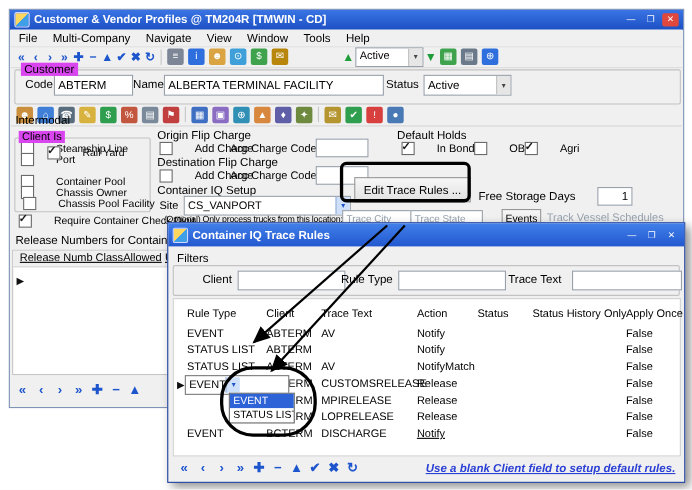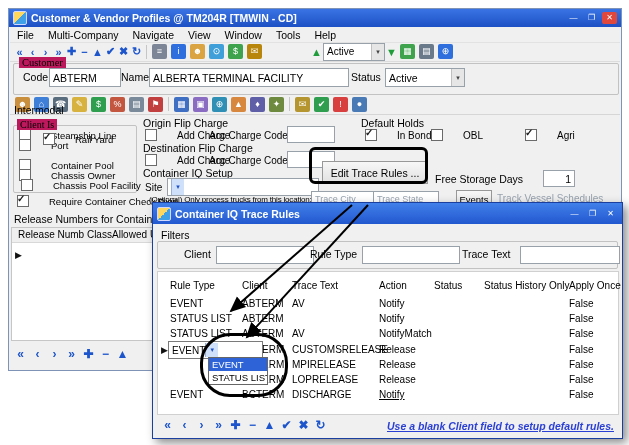--- a/index.html
+++ b/index.html
@@ -24,34 +24,34 @@
   .tg.green{color:#1f9d3a;}
   .tile{width:15px;height:15px;border-radius:2px;color:#fff;font-size:9px;line-height:15px;
     text-align:center;margin:0 2px;flex:none;}
   .tsep{width:1px;height:14px;background:#c6c6c6;margin:0 3px;flex:none;}
   .field{position:absolute;background:#fff;border:1px solid #98a0aa;font-size:10.5px;
     display:flex;align-items:center;padding:0 3px;white-space:nowrap;overflow:hidden;}
   .combo .val{flex:1;overflow:hidden;white-space:nowrap;}
   .ddbtn{width:12px;height:100%;margin-right:-3px;background:#e6e6e6;border-left:1px solid #c0c0c0;
     font-size:7px;text-align:center;color:#444;display:flex;align-items:center;justify-content:center;flex:none;}
   .ddbtn.blue{background:#cfe0fa;border-left:1px solid #9ab0d8;color:#1d50c8;}
-  .grouplabel{position:absolute;font-size:10.5px;background:#be185d;padding:0 3px;white-space:nowrap;z-index:2;font-family:Liberation Serif, serif;}
+  .grouplabel{position:absolute;font-size:10.5px;background:#d946ef;padding:0 3px;white-space:nowrap;z-index:2;}
   .groupbox{position:absolute;border:1px solid #c2c2c2;border-radius:2px;}
   .lbl{position:absolute;font-size:10.5px;white-space:nowrap;}
   .lbl.tiny{font-size:8px;letter-spacing:-0.2px;}
   .lbl.gray{color:#97a2ae;}
   .cbrow{position:absolute;display:flex;align-items:center;gap:20px;font-size:9.5px;white-space:nowrap;}
   .cb{width:10px;height:10px;border:1px solid #6a6a6a;background:#fff;position:relative;flex:none;}
   .cb.checked::after{content:"✓";position:absolute;left:-1px;top:-3px;font-size:10px;font-weight:bold;color:#1a1a1a;}
   .btn{position:absolute;background:linear-gradient(#f7f7f7,#e1e1e1);border:1px solid #989898;
     font-size:10.5px;display:flex;align-items:center;justify-content:center;white-space:nowrap;}
   
   .release-panel{position:absolute;left:2px;top:218px;width:604px;height:112px;background:#fff;border:1px solid #c6c6c6;}
   .release-head{position:absolute;left:0;right:0;top:0;height:14px;background:#efefef;border-bottom:1px solid #d8d8d8;font-size:10px;}
-  .release-head span{position:absolute;top:1px;white-space:nowrap;}
+  .release-head span{position:absolute;top:1px;white-space:nowrap;text-decoration:underline;}
   .rowmarker{position:absolute;font-size:9px;color:#111;}
   .footnav{position:absolute;display:flex;gap:4px;}
   .footnav .tg{font-size:12px;}
   
   .dialog{position:absolute;left:152px;top:202px;width:469px;height:235px;background:#f0f0f0;
     border:1px solid #1b3f9e;box-shadow:4px 4px 9px rgba(0,0,0,0.45);z-index:20;}
   .dialog .titlebar{height:21px;background:linear-gradient(180deg,#4280ea,#2258cf);}
   .gridpanel{position:absolute;left:4px;top:68px;width:460px;height:142px;background:#fff;
     border:1px solid #d0d0d0;font-size:10px;}
   .ghead,.grow{position:absolute;left:0;right:0;height:14px;}
@@ -209,34 +209,35 @@
     <div class="cbrow" style="left:136px;top:145px;font-size:10px;">
       <span class="cb"></span>
       <span>Add Charge</span>
     </div>
     <span class="lbl" style="left:200px;top:146px;font-size:10px;">Acc Charge Code</span>
     <div class="field" style="left:278px;top:142px;width:40px;height:15px;"></div>
 
     <span class="lbl" style="left:134px;top:158px;">Container IQ Setup</span>
     <span class="lbl" style="left:136px;top:173px;font-size:10px;text-align:right;">Site</span>
     <div class="field combo" style="left:158px;top:169px;width:144px;height:16px;font-size:10px;">
+      <span class="val">CS_VANPORT</span>
       <span class="ddbtn blue">▾</span>
     </div>
     <div class="btn" style="left:313px;top:152px;width:104px;height:21px;">Edit Trace Rules ...</div>
 
     <span class="lbl" style="left:352px;top:108px;">Default Holds</span>
     <div class="cbrow" style="left:356px;top:120px;font-size:10px;">
       <span class="cb checked"></span>
       <span>In Bond</span>
     </div>
     <div class="cbrow" style="left:422px;top:120px;font-size:10px;">
       <span class="cb"></span>
       <span>OBL</span>
     </div>
-    <div class="cbrow" style="left:468px;top:120px;font-size:10px;padding-left:48px;">
+    <div class="cbrow" style="left:468px;top:120px;font-size:10px;">
       <span class="cb checked"></span>
       <span>Agri</span>
     </div>
 
     <span class="lbl" style="left:426px;top:164px;">Free Storage Days</span>
     <div class="field" style="left:534px;top:161px;width:24px;height:15px;justify-content:flex-end;">1</div>
 
     <span class="lbl tiny" style="left:140px;top:186px;">(Optional) Only process trucks from this location:</span>
     <div class="field" style="left:302px;top:182px;width:58px;height:14px;font-size:9px;color:#97a2ae;">Trace City</div>
     <div class="field" style="left:364px;top:182px;width:58px;height:14px;font-size:9px;color:#97a2ae;">Trace State</div>

